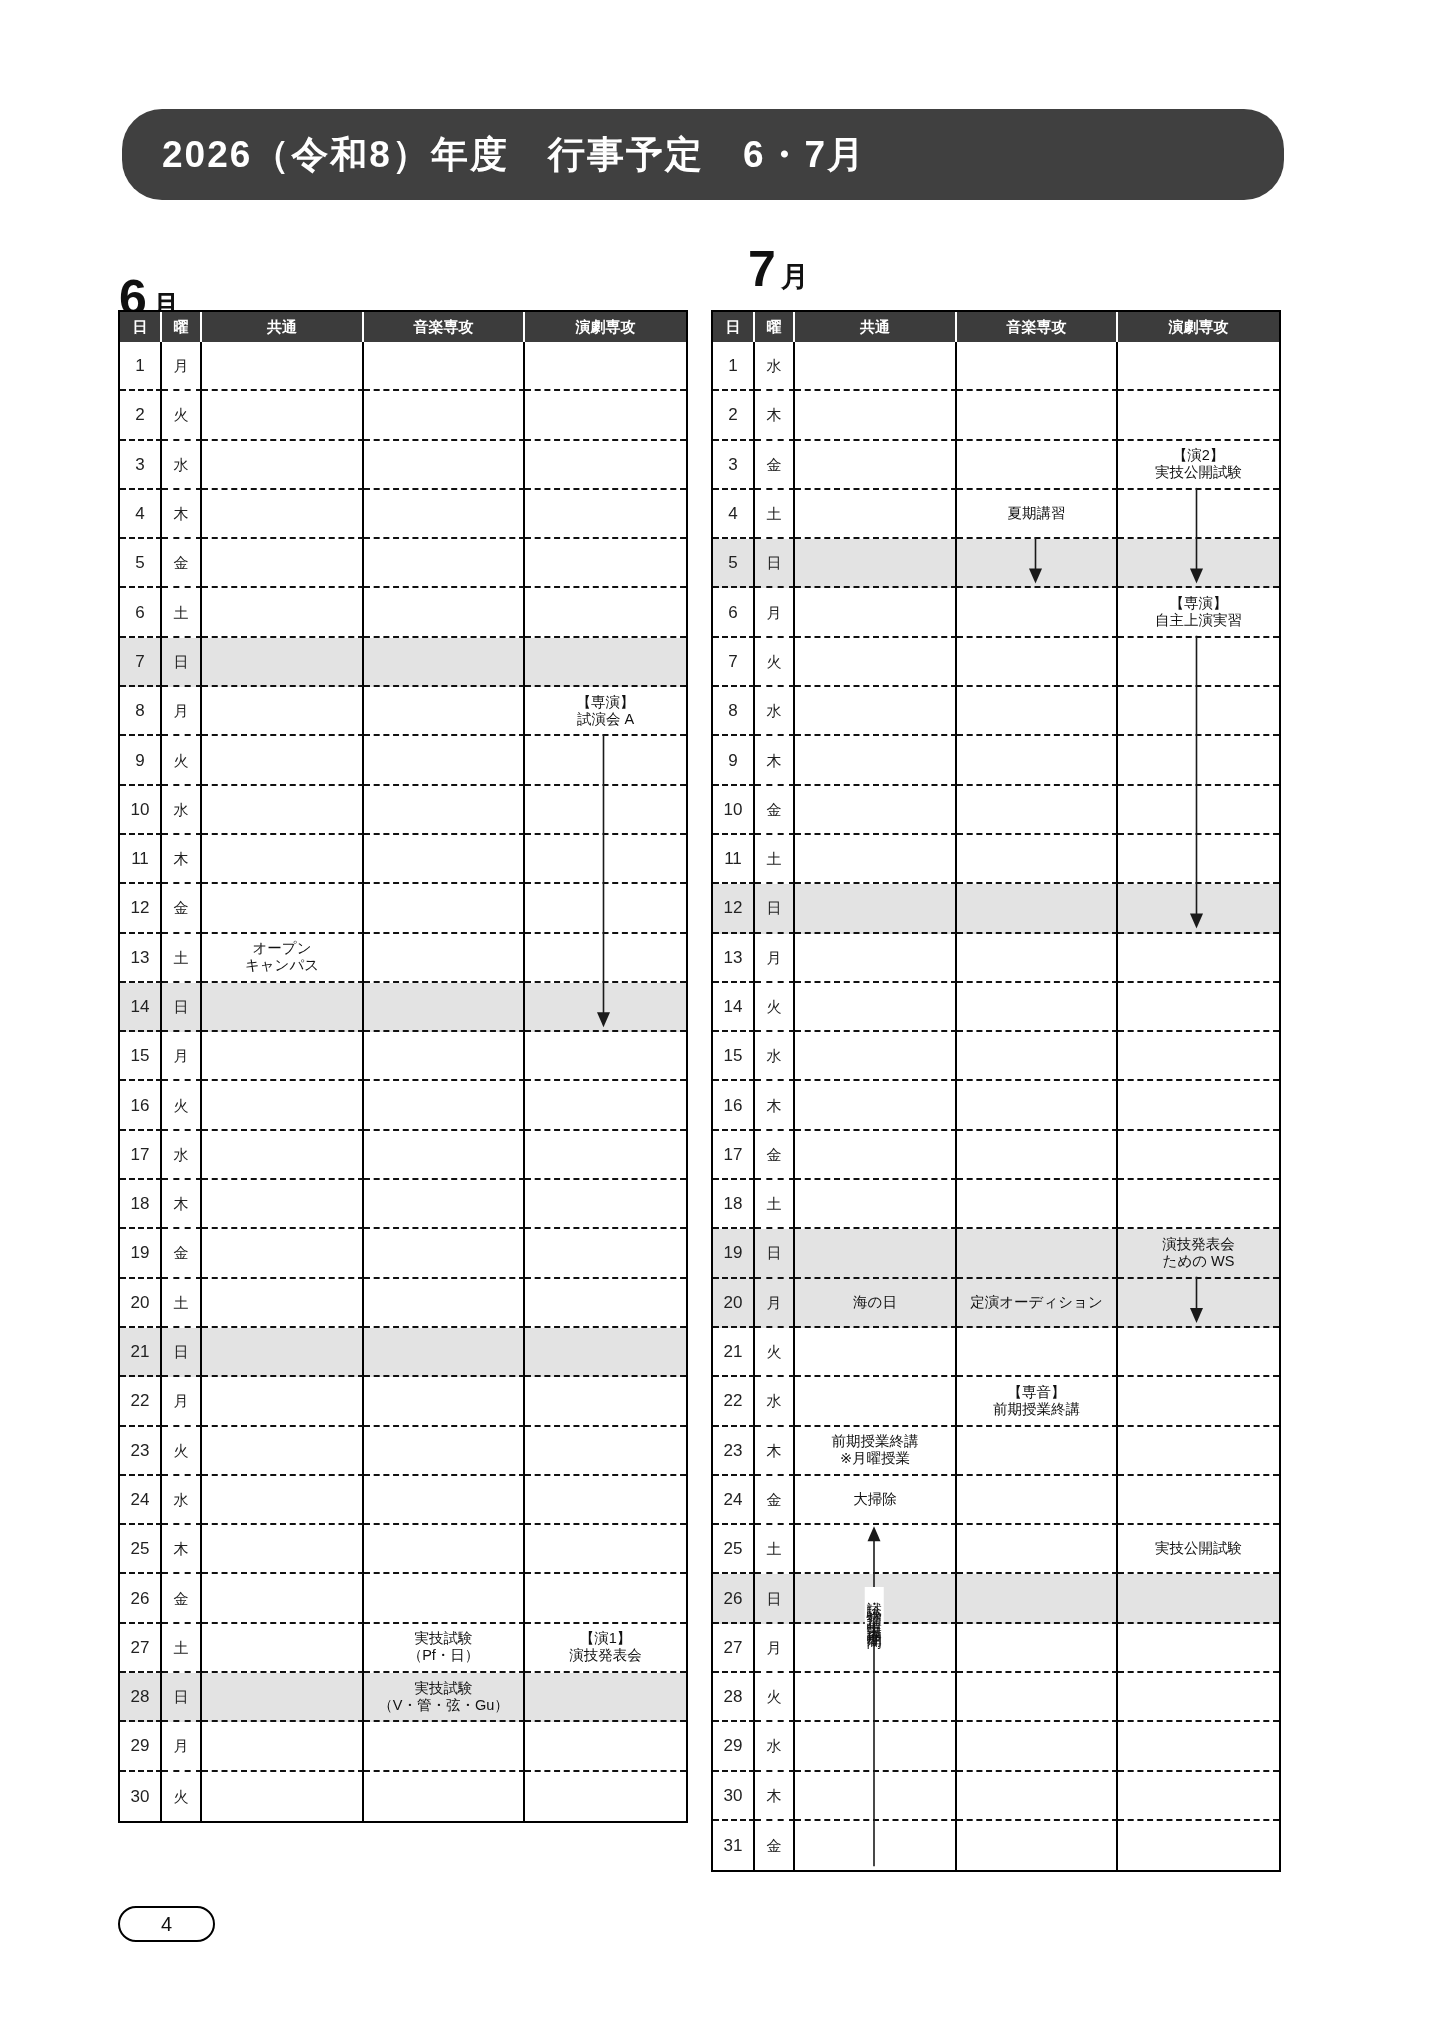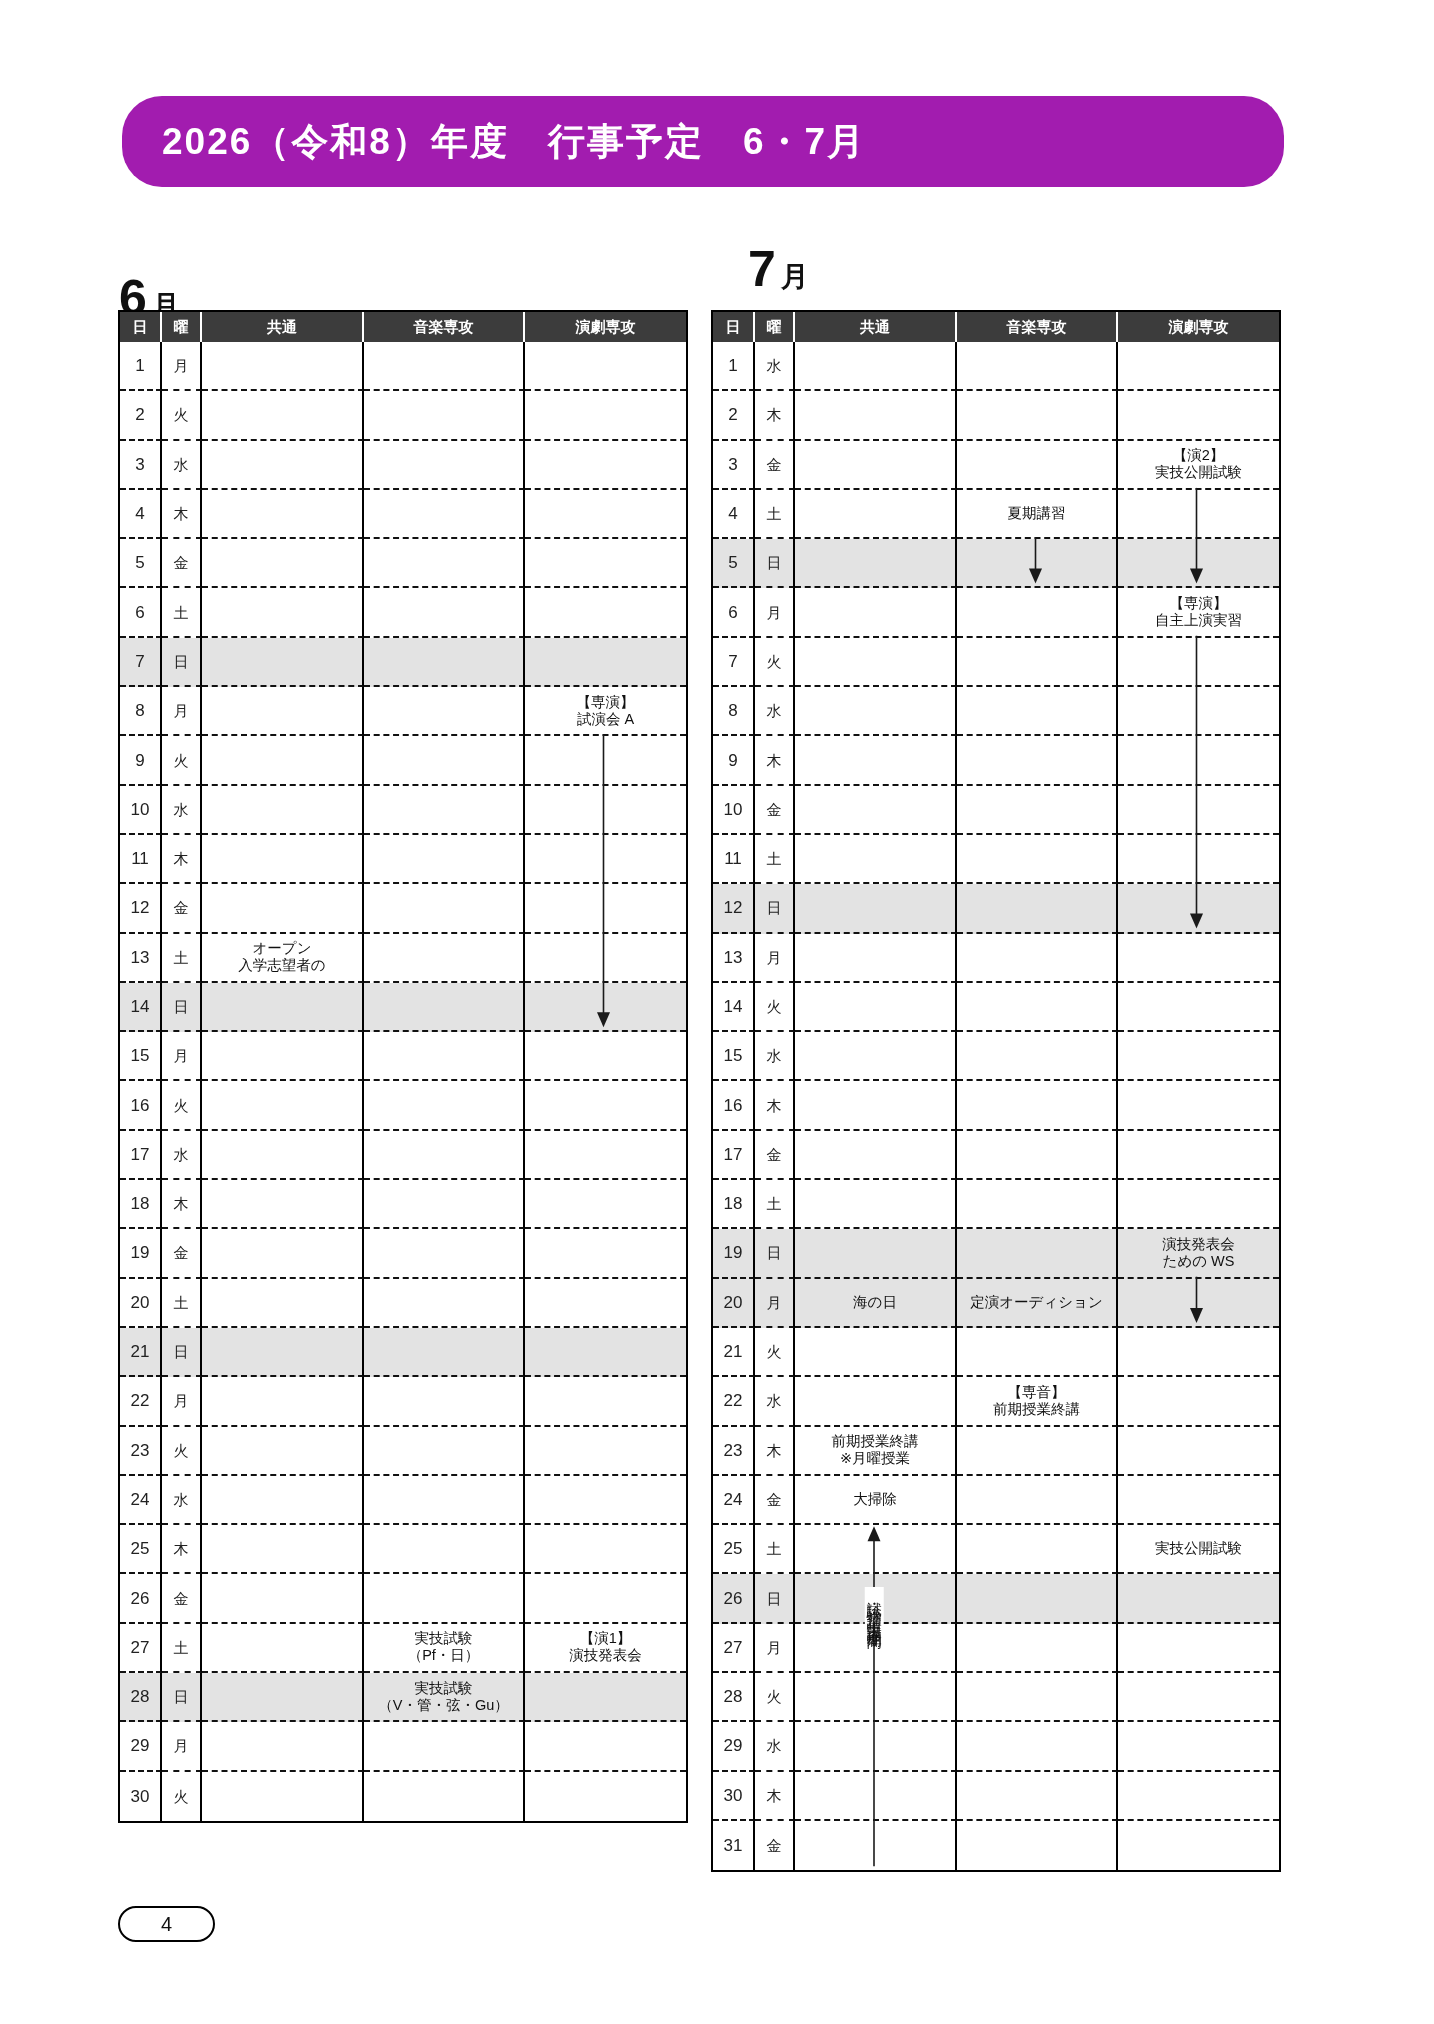--- a/index.html
+++ b/index.html
@@ -7,23 +7,23 @@
   body {
     width: 1434px; height: 2024px;
     position: relative;
     font-family: "Liberation Sans", "DejaVu Sans", sans-serif;
     color: #111;
     overflow: hidden;
   }
 
   
   .banner {
-    position: absolute; left: 122px; top: 96px;
+    position: absolute; left: 122px; top: 109px;
     width: 1162px; height: 91px;
-    background: #a21caf;
+    background: #404040;
     border-radius: 40px;
     display: flex; align-items: center;
     padding-left: 40px;
     color: #ffffff;
     font-size: 37px; font-weight: bold;
     letter-spacing: 2px;
     white-space: nowrap;
   }
 
   
@@ -229,21 +229,21 @@
         <td class="col-date">12</td>
         <td class="col-dow">金</td>
         <td class="col-common"></td>
         <td class="col-music"></td>
         <td class="col-drama"></td>
       </tr>
       <tr>
         <td class="col-date">13</td>
         <td class="col-dow">土</td>
         <td class="col-common">オープン
-入学志望者の</td>
+キャンパス</td>
         <td class="col-music"></td>
         <td class="col-drama"></td>
       </tr>
       <tr class="holiday">
         <td class="col-date">14</td>
         <td class="col-dow">日</td>
         <td class="col-common"></td>
         <td class="col-music"></td>
         <td class="col-drama"></td>
       </tr>

